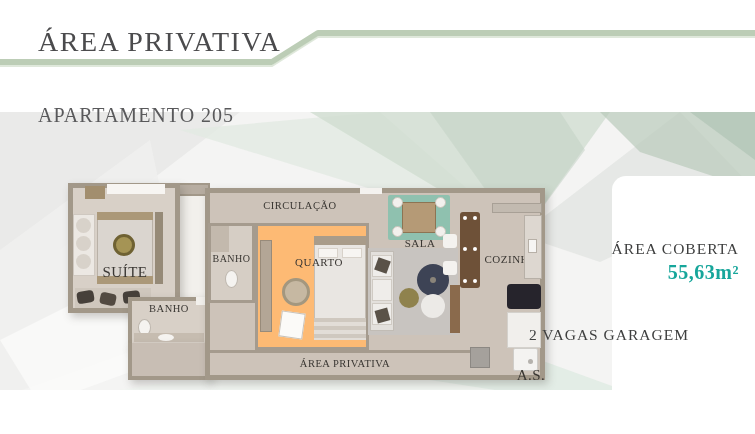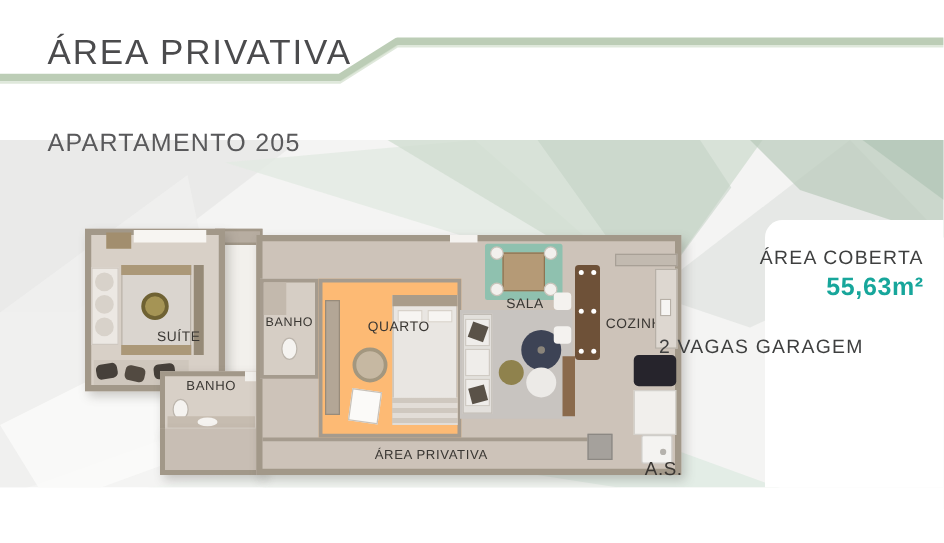--- a/index.html
+++ b/index.html
@@ -1,35 +1,35 @@
 <!DOCTYPE html>
 <html><head>
 <meta charset="utf-8">
 <style>
   html,body{margin:0;padding:0;background:#ffffff;}
   .stage{
     position:relative;width:755px;height:390px;overflow:hidden;
     background:#ffffff;
-    font-family:Liberation Sans, sans-serif;
+    font-family:Liberation Serif, serif;
   }
   .abs{position:absolute;}
   
   .title{
     left:38px;top:26px;font-size:28px;font-weight:500;color:#4b4b4d;
     letter-spacing:1.5px;
   }
   .subtitle{
     left:38px;top:69px;font-size:20px;font-weight:500;color:#59595b;
     letter-spacing:1px;
     margin-top:35px;
   }
   
   .info{right:16px;top:198px;width:260px;text-align:right;}
   .info .lbl{
-    font-size:15.5px;color:#3e3f3f;font-weight:500;letter-spacing:1px;
+    font-size:15.5px;color:#3e3f3f;font-weight:500;letter-spacing:1px;margin-top:42px;
   }
   .info .val{
     font-size:20px;font-weight:bold;color:#17a69b;letter-spacing:.5px;
     margin-top:3px;
   }
   .info .group{margin-bottom:27px;}
   .info .group:last-child{margin-bottom:0;text-align:center;}
   
   .plan{left:0;top:0;width:755px;height:434px;pointer-events:none;}
   .blk{
@@ -86,35 +86,36 @@
       <div class="circle" style="left:3px;top:66px;width:15px;height:15px;background:#d8d2ca;"></div>
       <div class="f" style="left:24px;top:24px;width:56px;height:72px;background:#dad5cf;border:1px solid #b9b1a7;"></div>
       <div class="f" style="left:24px;top:24px;width:56px;height:8px;background:#ab9878;"></div>
       <div class="f" style="left:24px;top:88px;width:56px;height:8px;background:#ab9878;"></div>
       <div class="circle" style="left:40px;top:46px;width:22px;height:22px;background:#a59455;border:3px solid #6f6233;"></div>
       <div class="f" style="left:82px;top:24px;width:8px;height:72px;background:#968a77;"></div>
       <div class="f" style="left:2px;top:100px;width:76px;height:20px;background:#cfc7bd;"></div>
       <div class="f" style="left:4px;top:103px;width:17px;height:12px;background:#46403a;border-radius:4px;transform:rotate(-10deg);"></div>
       <div class="f" style="left:27px;top:105px;width:16px;height:12px;background:#524a41;border-radius:4px;transform:rotate(12deg);"></div>
       <div class="f" style="left:50px;top:103px;width:17px;height:12px;background:#46403a;border-radius:4px;transform:rotate(-6deg);"></div>
-      <div class="plabel" style="left:40px;top:76px;width:60px;font-size:11px;">SUÍTE</div>
+      <div class="plabel" style="left:22px;top:76px;width:60px;font-size:15px;">SUÍTE</div>
     </div>
 
     <div class="blk" style="left:128px;top:297px;width:82px;height:51px;background:#d8d0c7;border-width:4px;">
       <div class="plabel" style="left:6px;top:2px;width:62px;font-size:10.5px;">BANHO</div>
       <div class="circle" style="left:6px;top:18px;width:13px;height:17px;background:#f5f3f0;border:1px solid #bdb6ad;"></div>
       <div class="f" style="left:2px;top:32px;width:70px;height:9px;background:#c6bcb0;"></div>
       <div class="circle" style="left:26px;top:33px;width:16px;height:7px;background:#f5f3f0;"></div>
       <div class="f" style="left:64px;top:-4px;width:9px;height:8px;background:#f2f0ec;"></div>
     </div>
 
     <div class="blk" style="left:128px;top:343px;width:82px;height:37px;background:#c8beb4;border-width:4px;border-top-width:0;"></div>
 
     <div class="blk" style="left:205px;top:188px;width:340px;height:192px;background:#cdc3b9;">
 
+      <div class="plabel" style="left:35px;top:7px;width:110px;font-size:10.5px;">CIRCULAÇÃO</div>
       <div class="f" style="left:150px;top:-5px;width:22px;height:6px;background:#f4f2ef;"></div>
 
       <div class="room" style="left:-2px;top:30px;width:47px;height:80px;background:#d6cec5;">
         <div class="f" style="left:0px;top:0px;width:18px;height:26px;background:#c3b9ad;"></div>
         <div class="plabel" style="left:0px;top:27px;width:41px;font-size:10px;">BANHO</div>
         <div class="circle" style="left:14px;top:44px;width:13px;height:18px;background:#f5f3f0;border:1px solid #bdb6ad;"></div>
       </div>
 
       <div class="room" style="left:45px;top:30px;width:114px;height:127px;background:#fdba74;">
         <div class="f" style="left:2px;top:14px;width:12px;height:92px;background:#b3a696;border:1px solid #988b7a;"></div>

